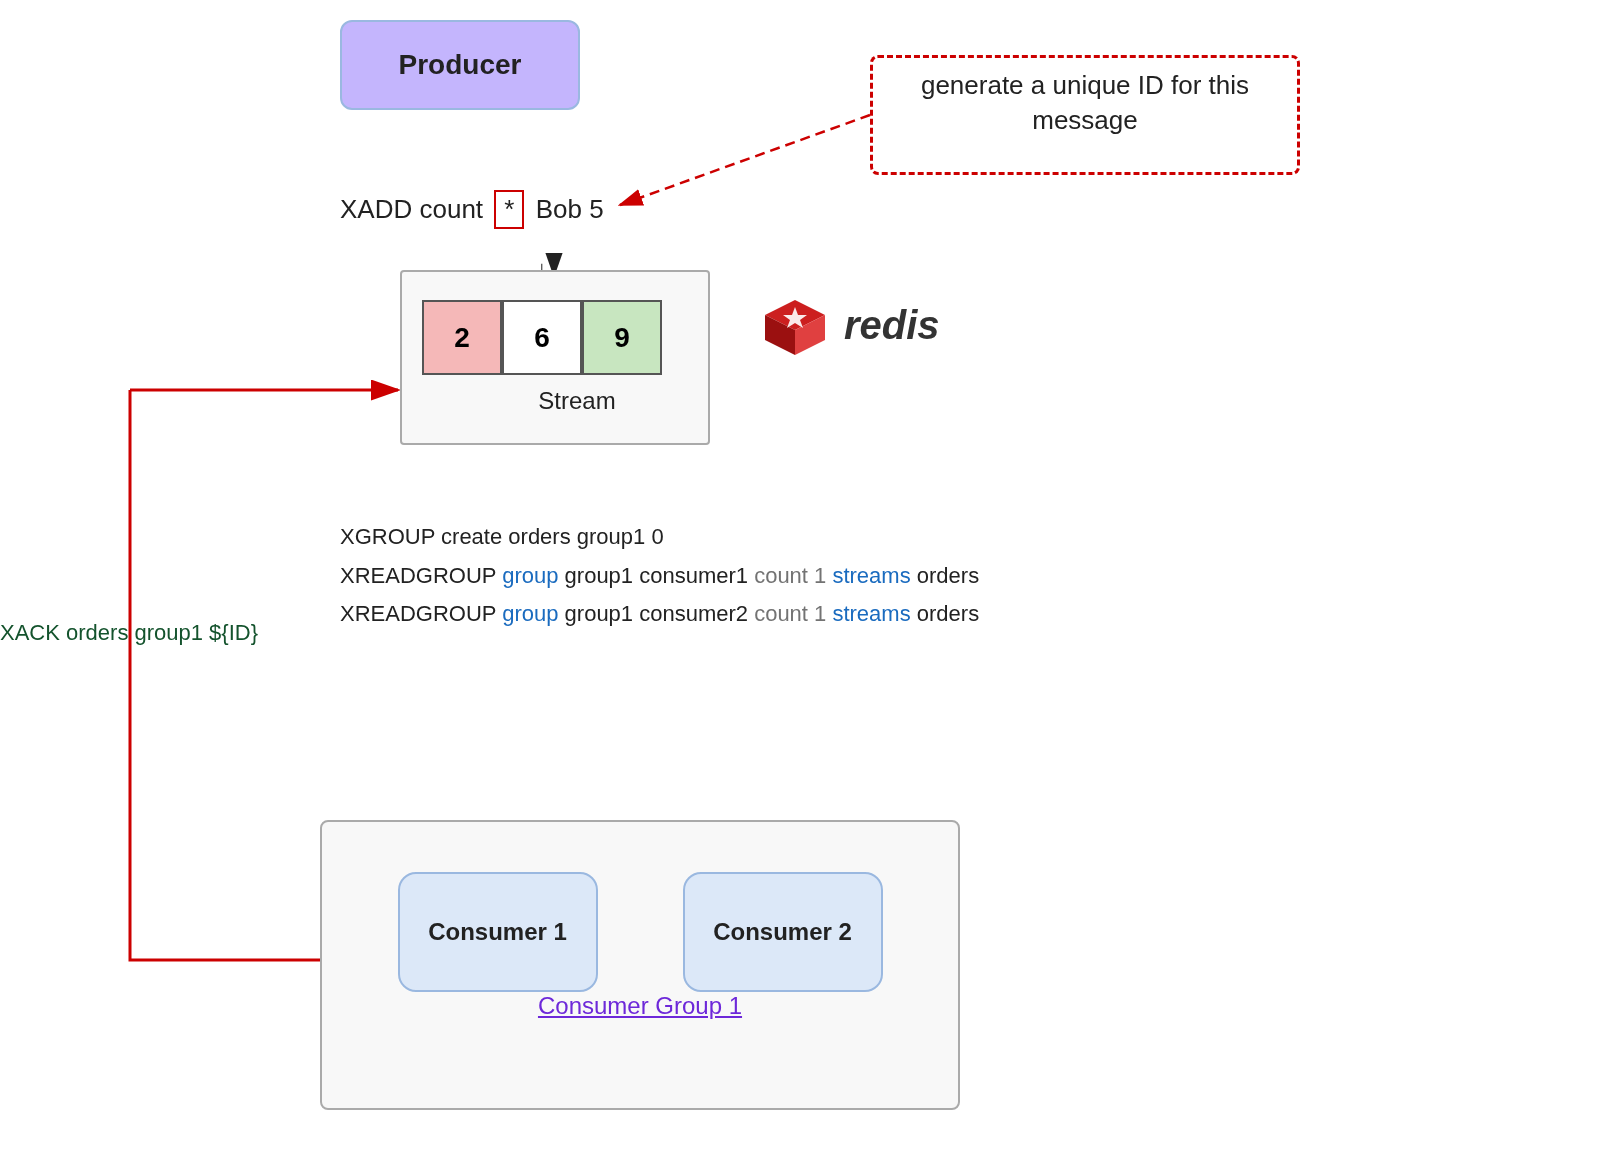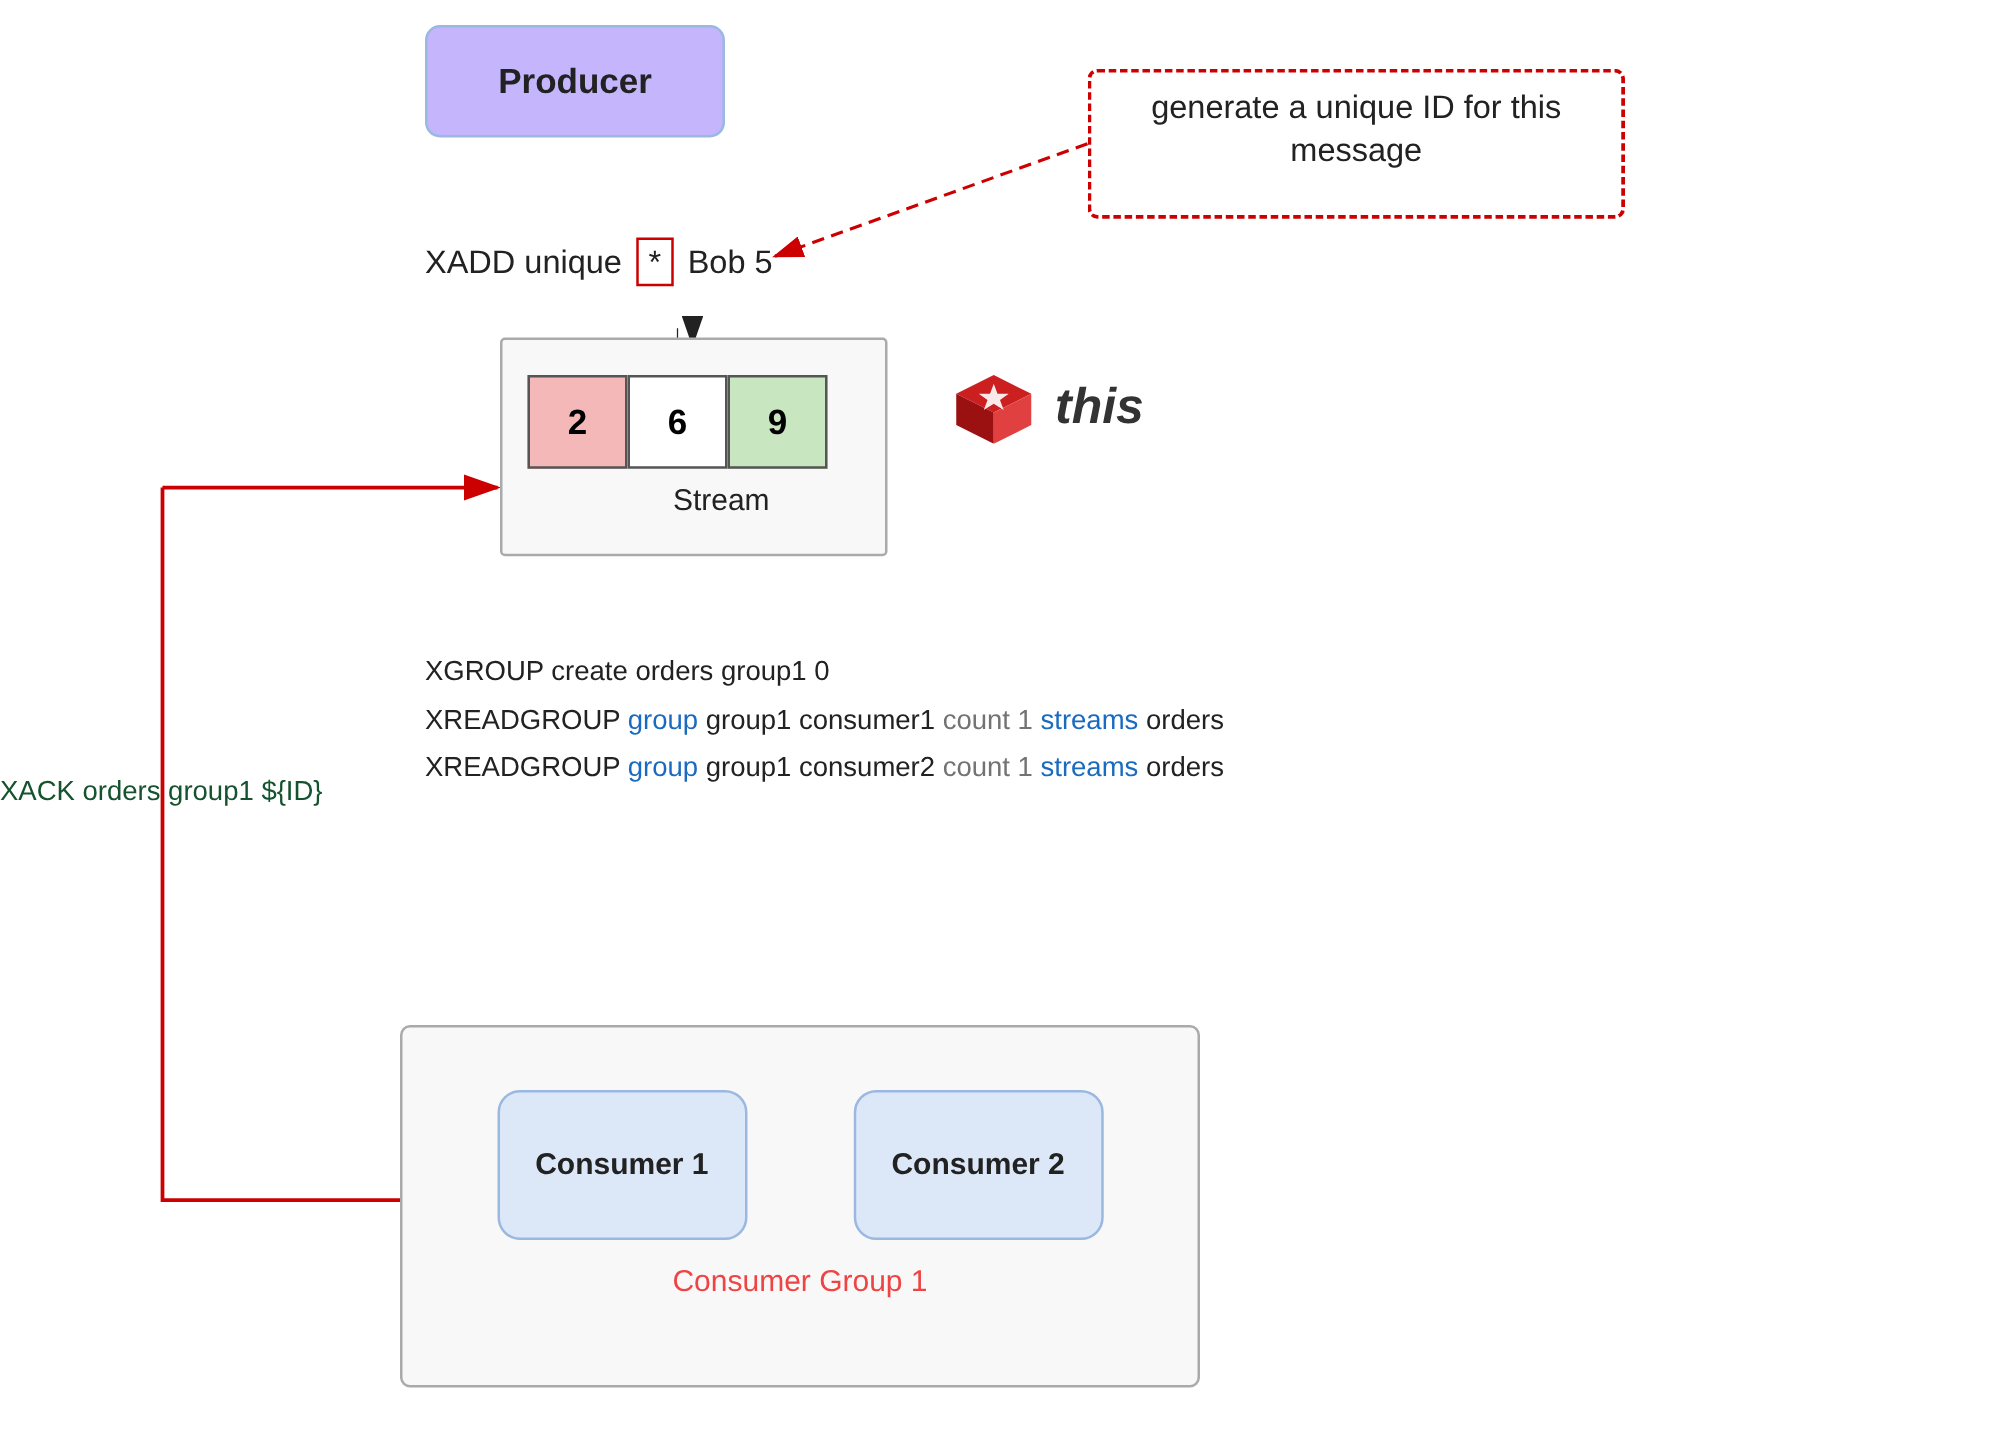--- a/index.html
+++ b/index.html
@@ -190,22 +190,22 @@
       display: flex;
       align-items: center;
       justify-content: center;
       font-size: 24px;
       font-weight: bold;
       color: #222;
     }
 
     .consumer-group-label {
       font-size: 24px;
-      color: #ef4444;
-      margin-top: 20px;
+      color: #6d28d9;
+      text-decoration: underline;
     }
 
     
     .arrows-svg {
       position: absolute;
       top: 0;
       left: 0;
       width: 1600px;
       height: 1163px;
       pointer-events: none;
@@ -250,21 +250,21 @@
 
   <div class="producer-box">
     <span>Producer</span>
   </div>
 
   <div class="annotation-box">
     <span>generate a unique ID for this message</span>
   </div>
 
   <div class="xadd-line">
-    <span>XADD unique</span>
+    <span>XADD count</span>
     <span class="xadd-star">*</span>
     <span>Bob 5</span>
   </div>
 
   <div class="down-arrow">↓</div>
 
   <div class="stream-container">
     <div class="stream-cells">
       <div class="stream-cell cell-red">
         <span>2</span>
@@ -282,21 +282,21 @@
   <div class="redis-area">
 
     <svg width="70" height="60" viewBox="0 0 70 60">
 
       <polygon points="35,5 65,20 35,35 5,20" fill="#cc1f1f"></polygon>
       <polygon points="5,20 5,45 35,60 35,35" fill="#9b1010"></polygon>
       <polygon points="65,20 65,45 35,60 35,35" fill="#e04040"></polygon>
 
       <polygon points="35,12 38,20 47,20 40,25 43,33 35,28 27,33 30,25 23,20 32,20" fill="white" opacity="0.9"></polygon>
     </svg>
-    <span class="redis-text">this</span>
+    <span class="redis-text">redis</span>
   </div>
 
   <div class="commands-area">
     <div>
       <span>XGROUP create orders group1 0</span>
     </div>
     <div>
       <span>XREADGROUP </span><span class="cmd-blue">group</span><span> group1 consumer1 </span><span class="cmd-red">count 1</span><span class="cmd-blue"> streams</span><span> orders</span>
     </div>
     <div>

